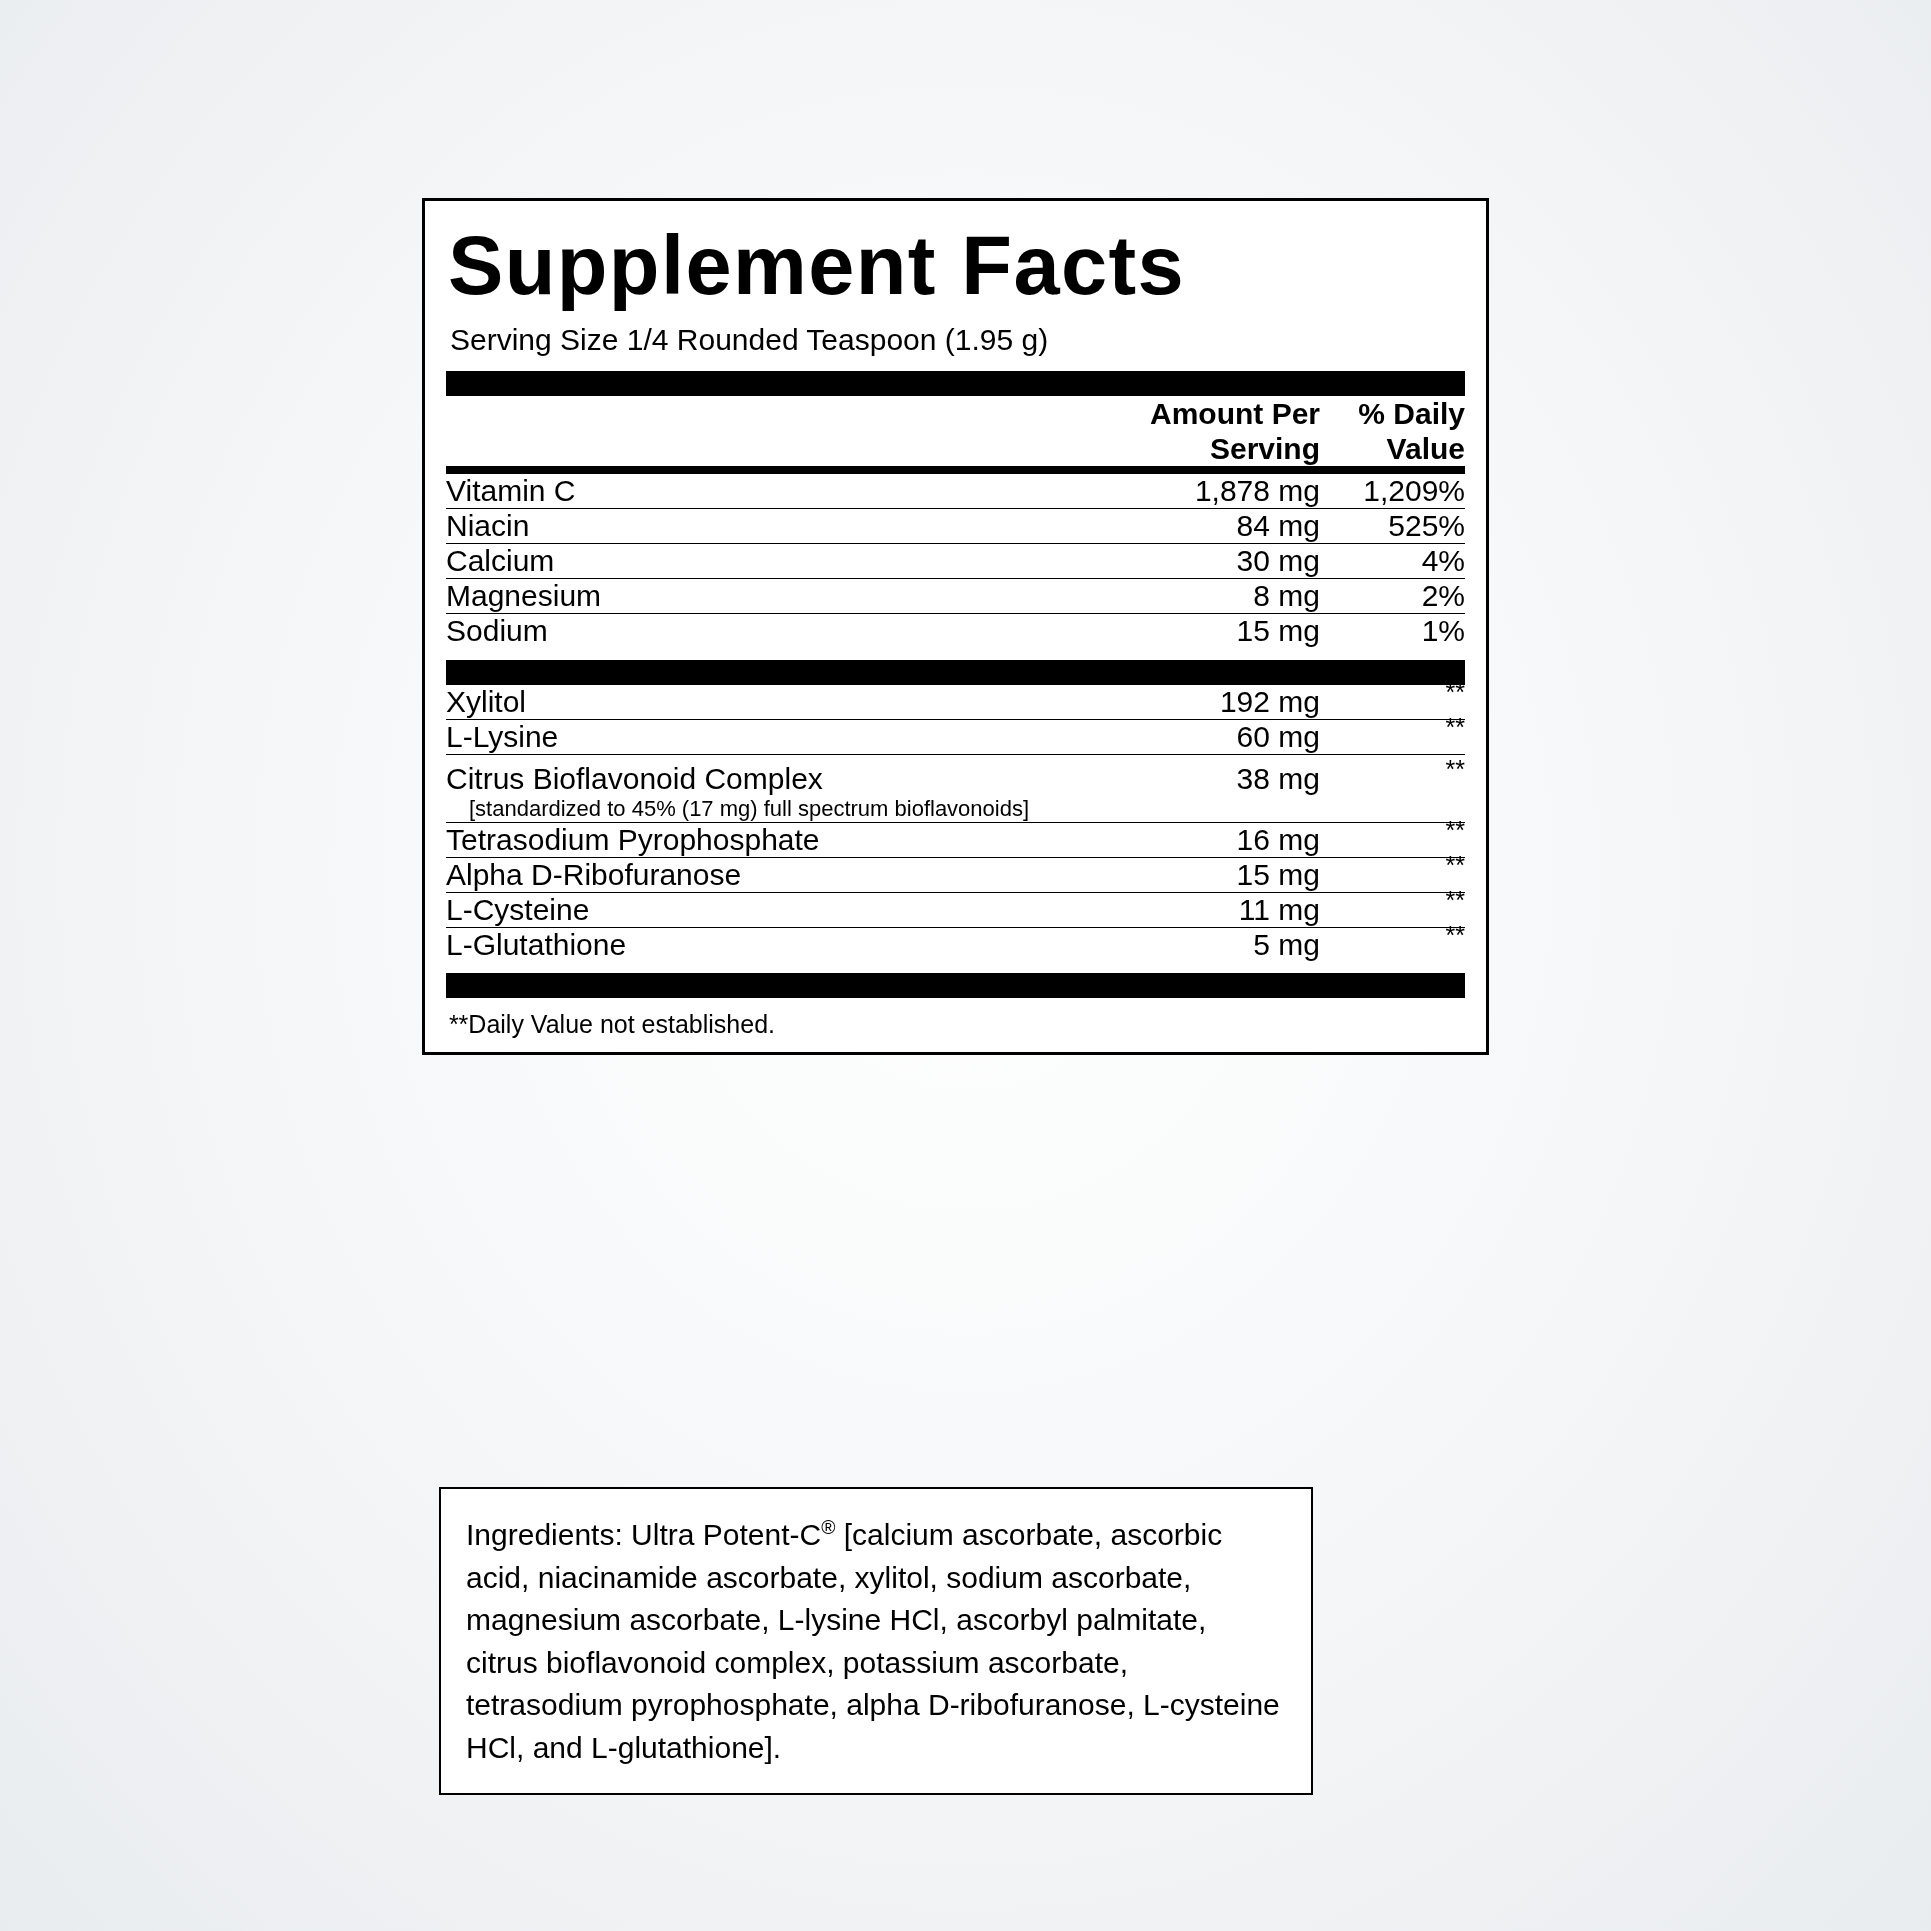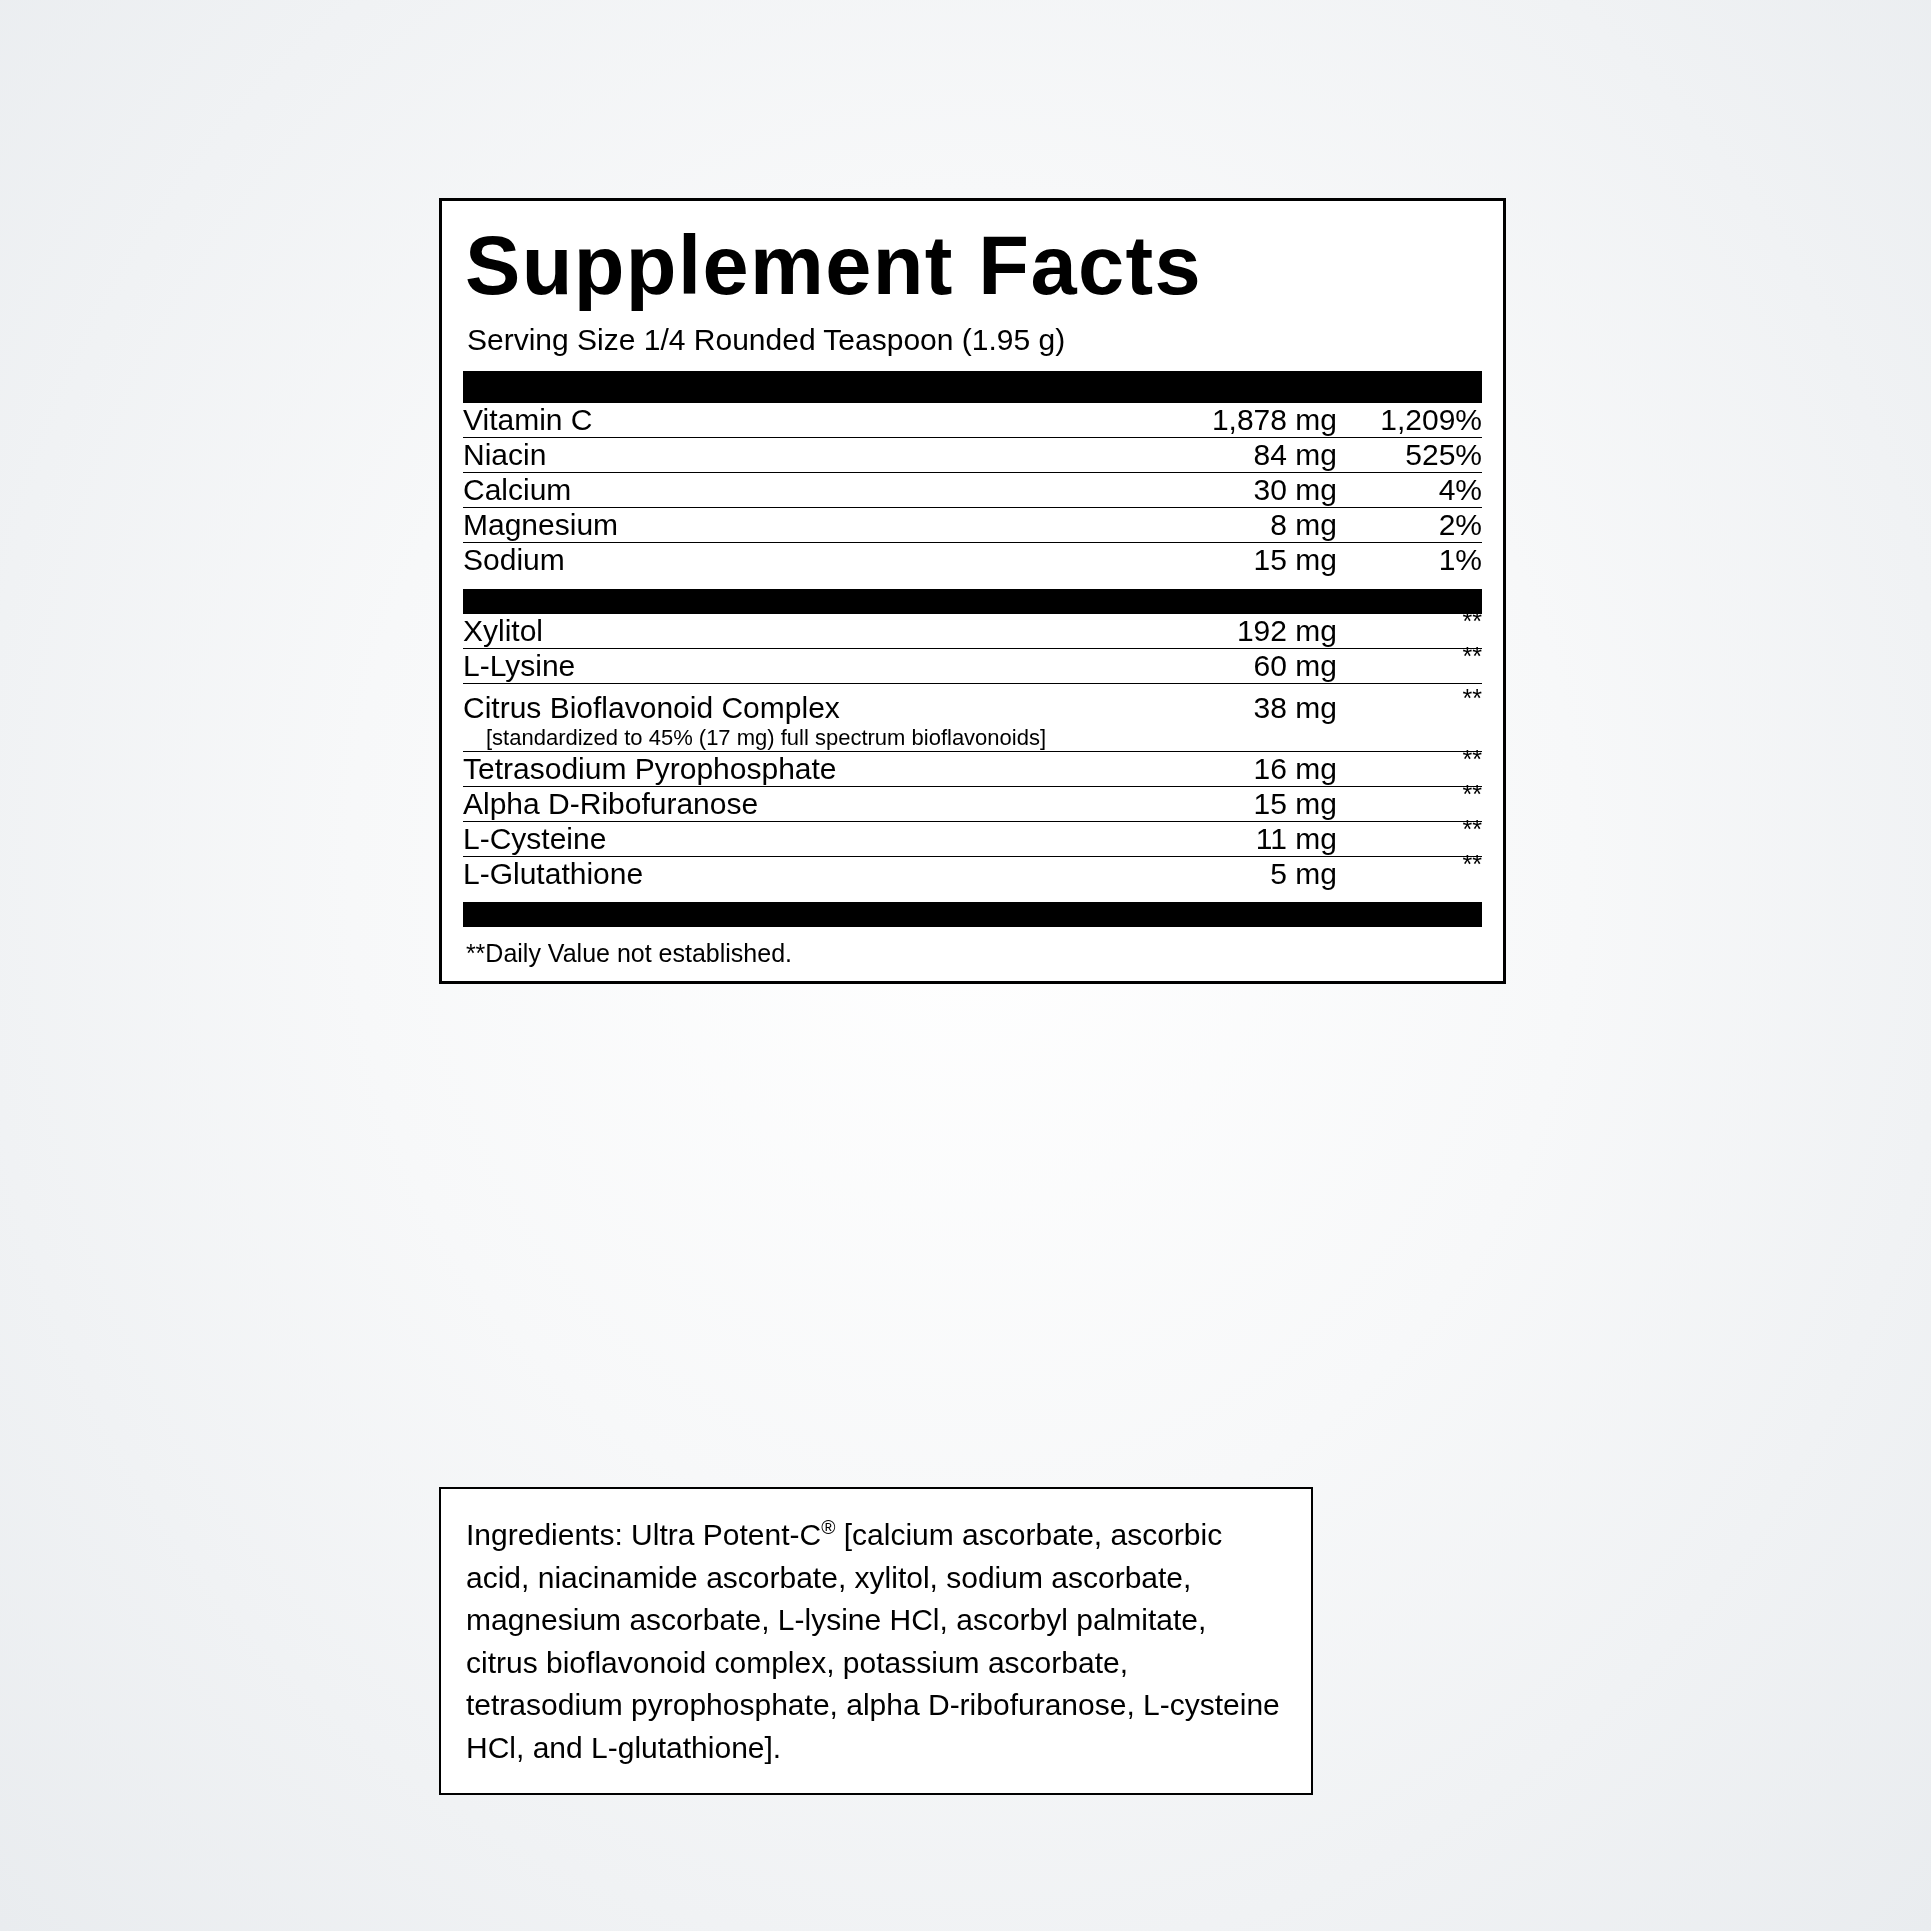--- a/index.html
+++ b/index.html
@@ -16,21 +16,21 @@
 
   .page {
     position: relative;
     width: 1931px;
     height: 1931px;
   }
 
   
   .sf-panel {
     position: absolute;
-    left: 439px;
+    left: 422px;
     top: 198px;
     width: 1067px;
     box-sizing: border-box;
     background: #ffffff;
     border: 3.9px solid #000000;
     padding: 17.4px 21px 13.5px 21px;
   }
 
   .sf-title {
     font-weight: bold;
@@ -137,20 +137,35 @@
 <div class="page">
 
   <div class="sf-panel">
 
     <div class="sf-title">Supplement Facts</div>
 
     <div class="sf-serving">Serving Size 1/4 Rounded Teaspoon (1.95 g)</div>
 
     <div class="bar-thick"></div>
 
+    <table class="sf-table">
+      <tbody>
+          <tr class="hdr-row">
+        <td class="col-name"></td>
+        <td class="col-amt">
+          <div>Amount Per</div>
+          <div>Serving</div>
+        </td>
+        <td class="col-dv">
+          <div>% Daily</div>
+          <div>Value</div>
+        </td>
+      </tr>
+    </tbody>
+      </table>
 
     <div class="bar-thin"></div>
 
     <table class="sf-table">
       <tbody>
           <tr class="nutrient-row">
         <td class="col-name">Vitamin C</td>
         <td class="col-amt">1,878 mg</td>
         <td class="col-dv">1,209%</td>
       </tr>

